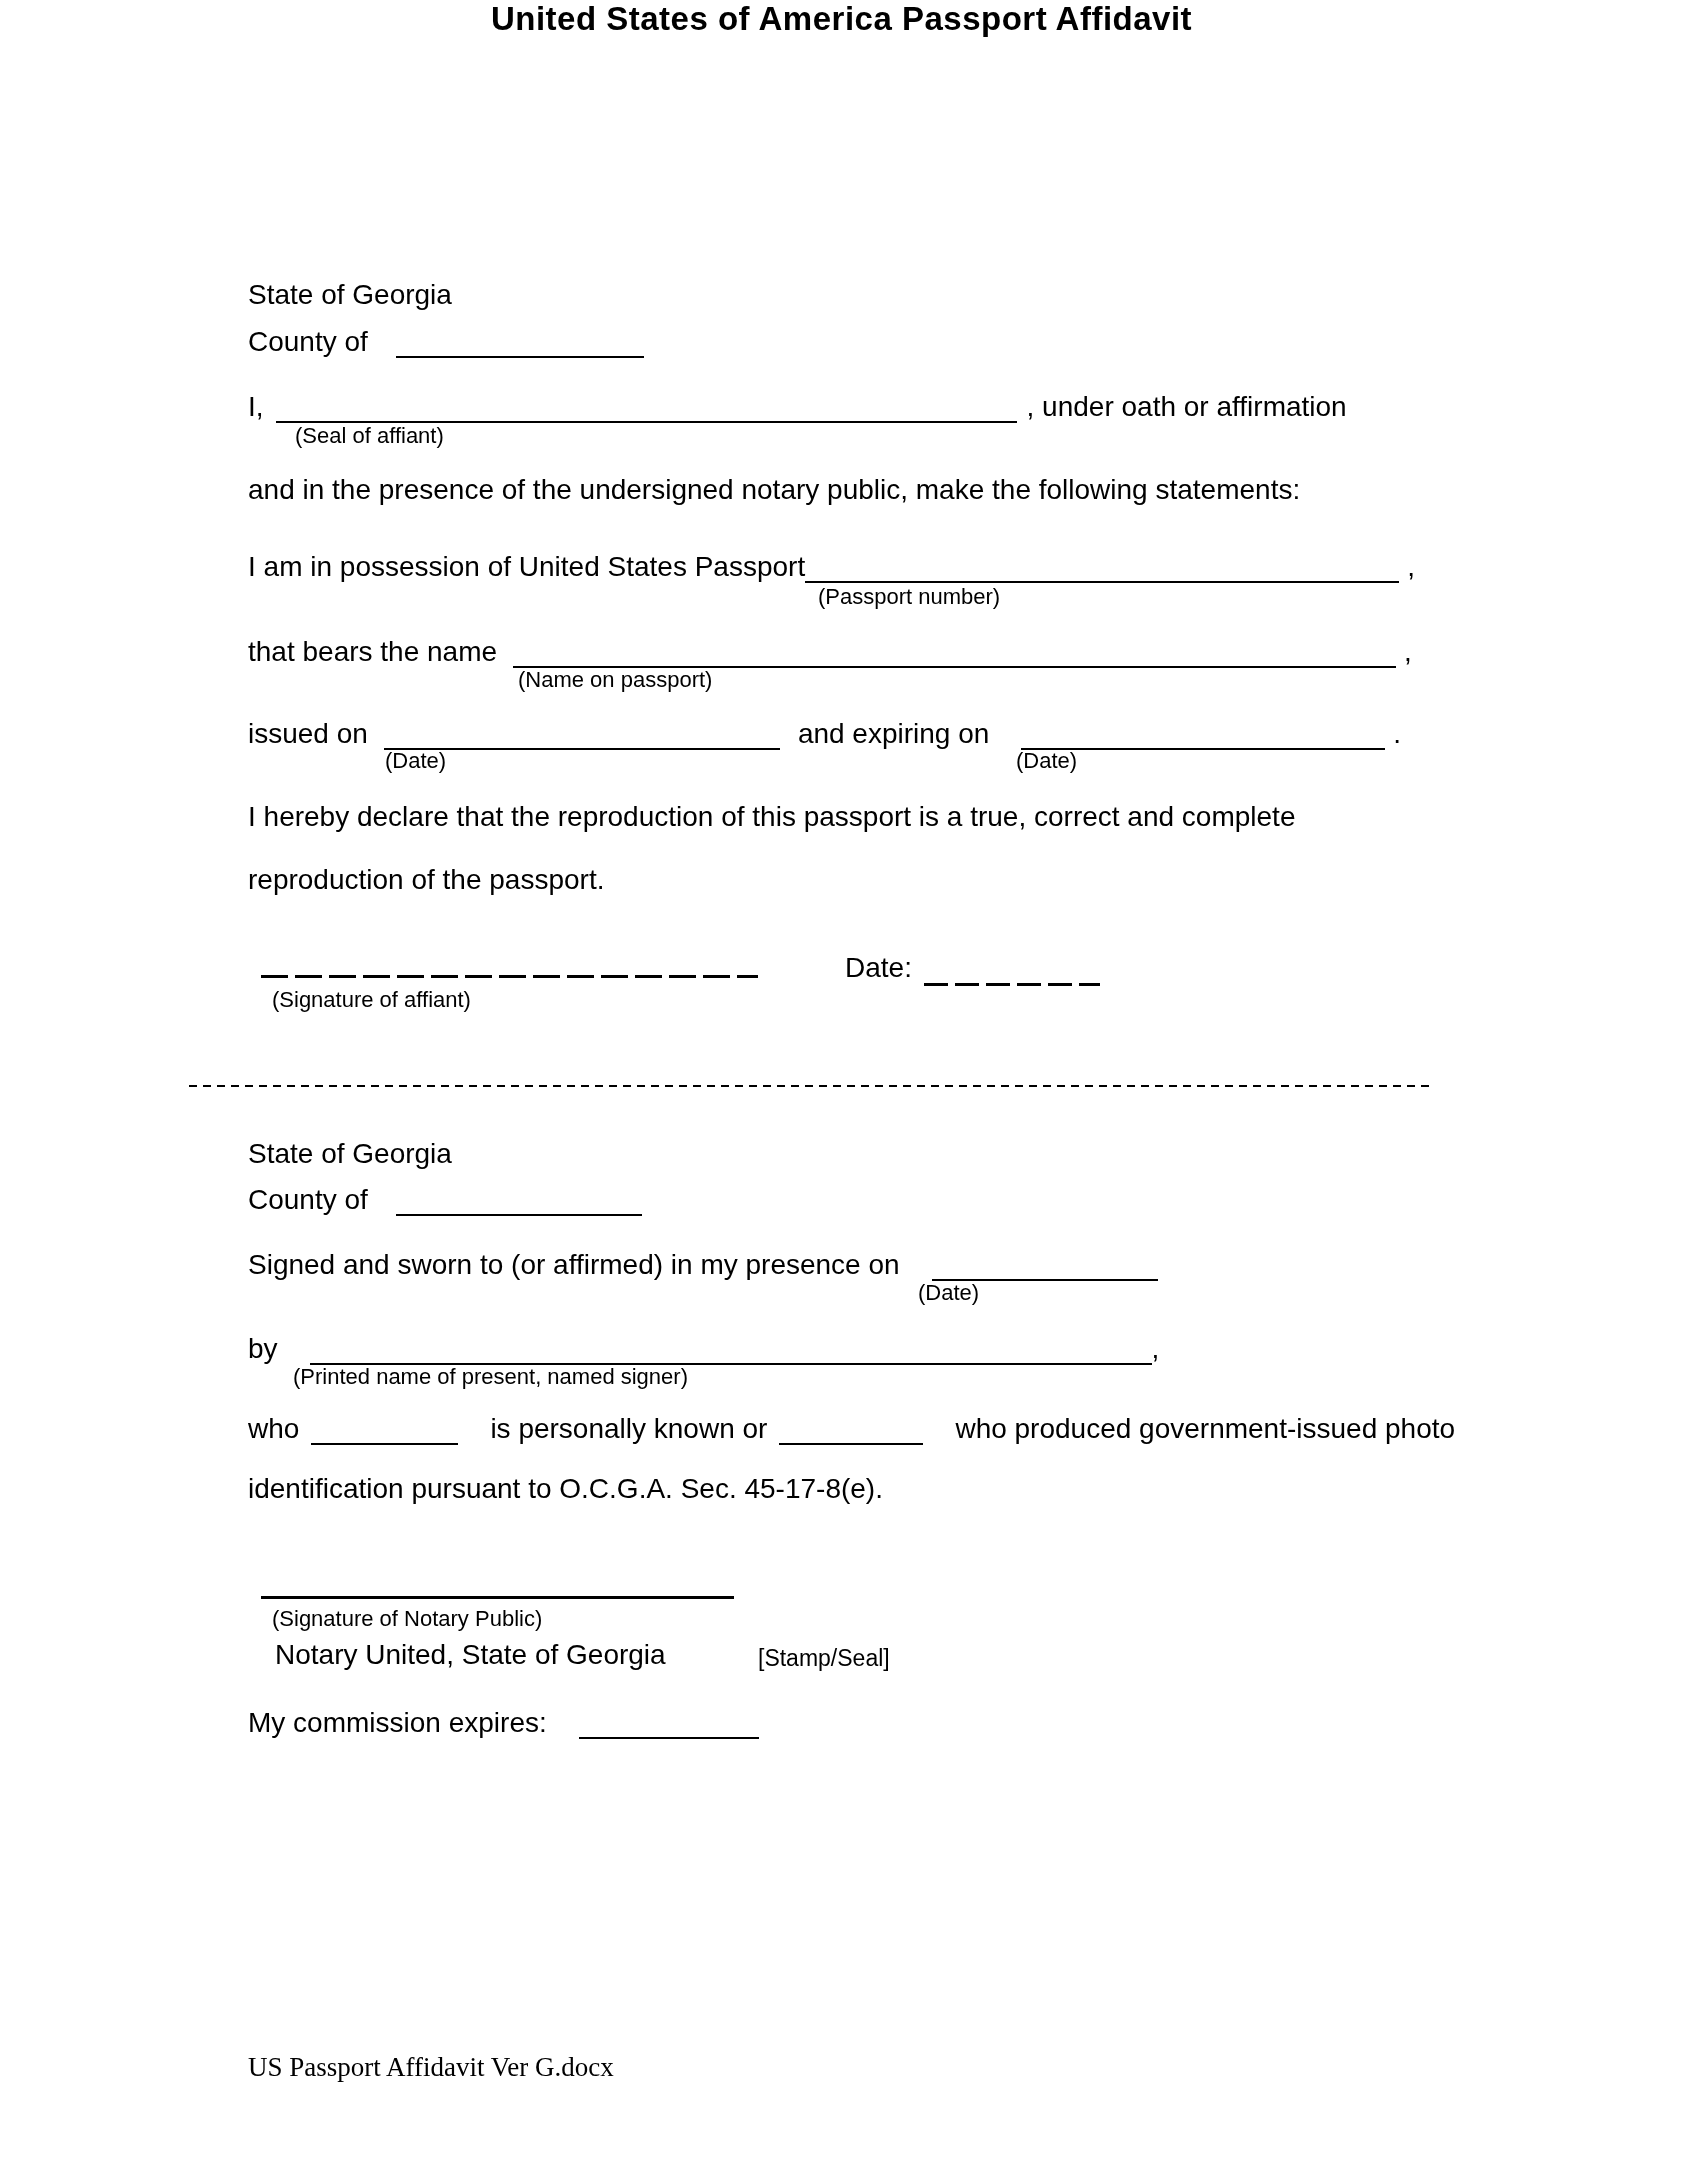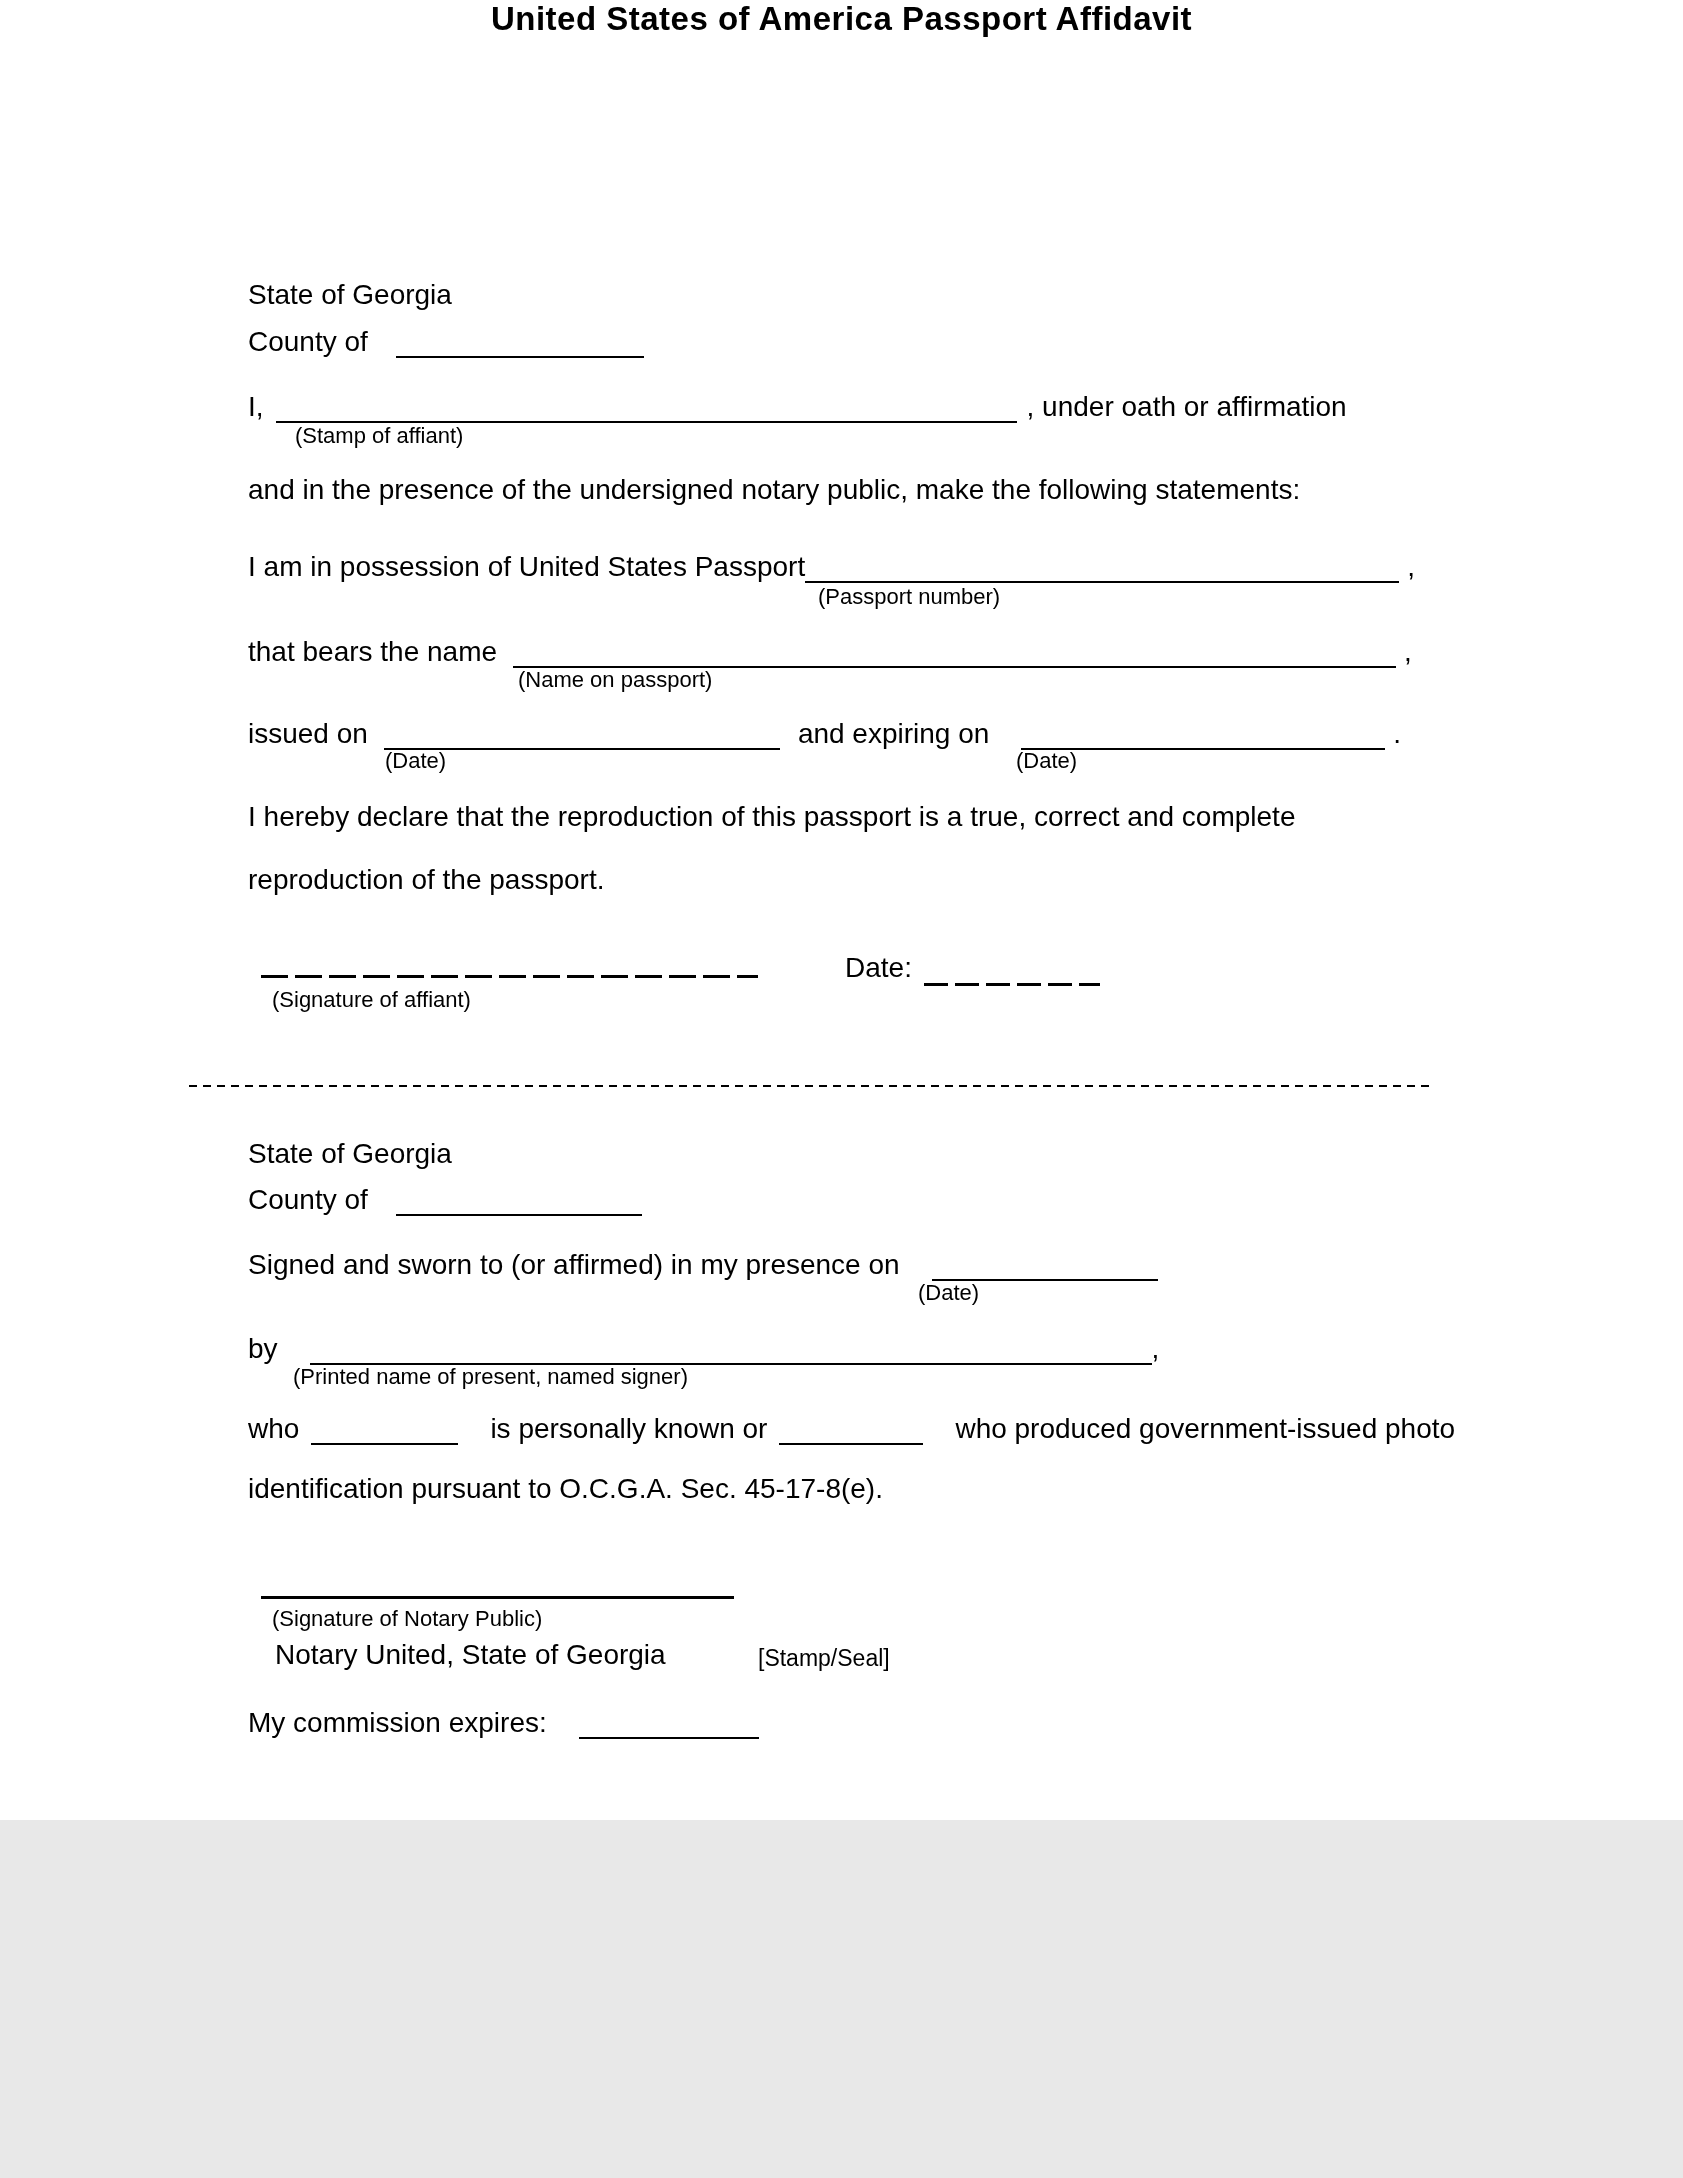--- a/index.html
+++ b/index.html
@@ -1,19 +1,19 @@
 <!DOCTYPE html>
 <html><head>
 <meta charset="utf-8">
 <style>
   html, body { margin: 0; padding: 0; background: #e8e8e8; }
   .page {
     position: relative;
     width: 1683px;
-    height: 1820px;
+    height: 2178px;
     background: #ffffff;
     color: #000000;
     font-family: "Liberation Sans", sans-serif;
     font-size: 28px;
     overflow: hidden;
   }
   .line { position: absolute; line-height: 1.2; white-space: nowrap; }
   .title {
     position: absolute;
     left: 0; top: 194;
@@ -63,21 +63,21 @@
 
   <div class="line" style="left:248px; top:278px;">State of Georgia</div>
 
   <div class="line" style="left:248px; top:325px;">
     <span>County of</span><span class="blank ml28" style="width:248px;"></span>
   </div>
 
   <div class="line" style="left:248px; top:390px;">
     <span>I,</span><span class="blank ml12" style="width:741px;"></span><span class="ml10">, under oath or affirmation</span>
   </div>
-  <div class="line caption" style="left:295px; top:423px;">(Stamp of affiant)</div>
+  <div class="line caption" style="left:295px; top:423px;">(Seal of affiant)</div>
 
   <div class="line" style="left:248px; top:550px;">
     <span>I am in possession of United States Passport</span><span class="blank" style="width:594px;"></span><span class="ml8">,</span>
   </div>
 
   <div class="line" style="left:248px; top:473px;">and in the presence of the undersigned notary public, make the following statements:</div>
   <div class="line caption" style="left:818px; top:584px;">(Passport number)</div>
 
   <div class="line" style="left:248px; top:635px;">
     <span>that bears the name</span><span class="blank ml16" style="width:883px;"></span><span class="ml8">,</span>

